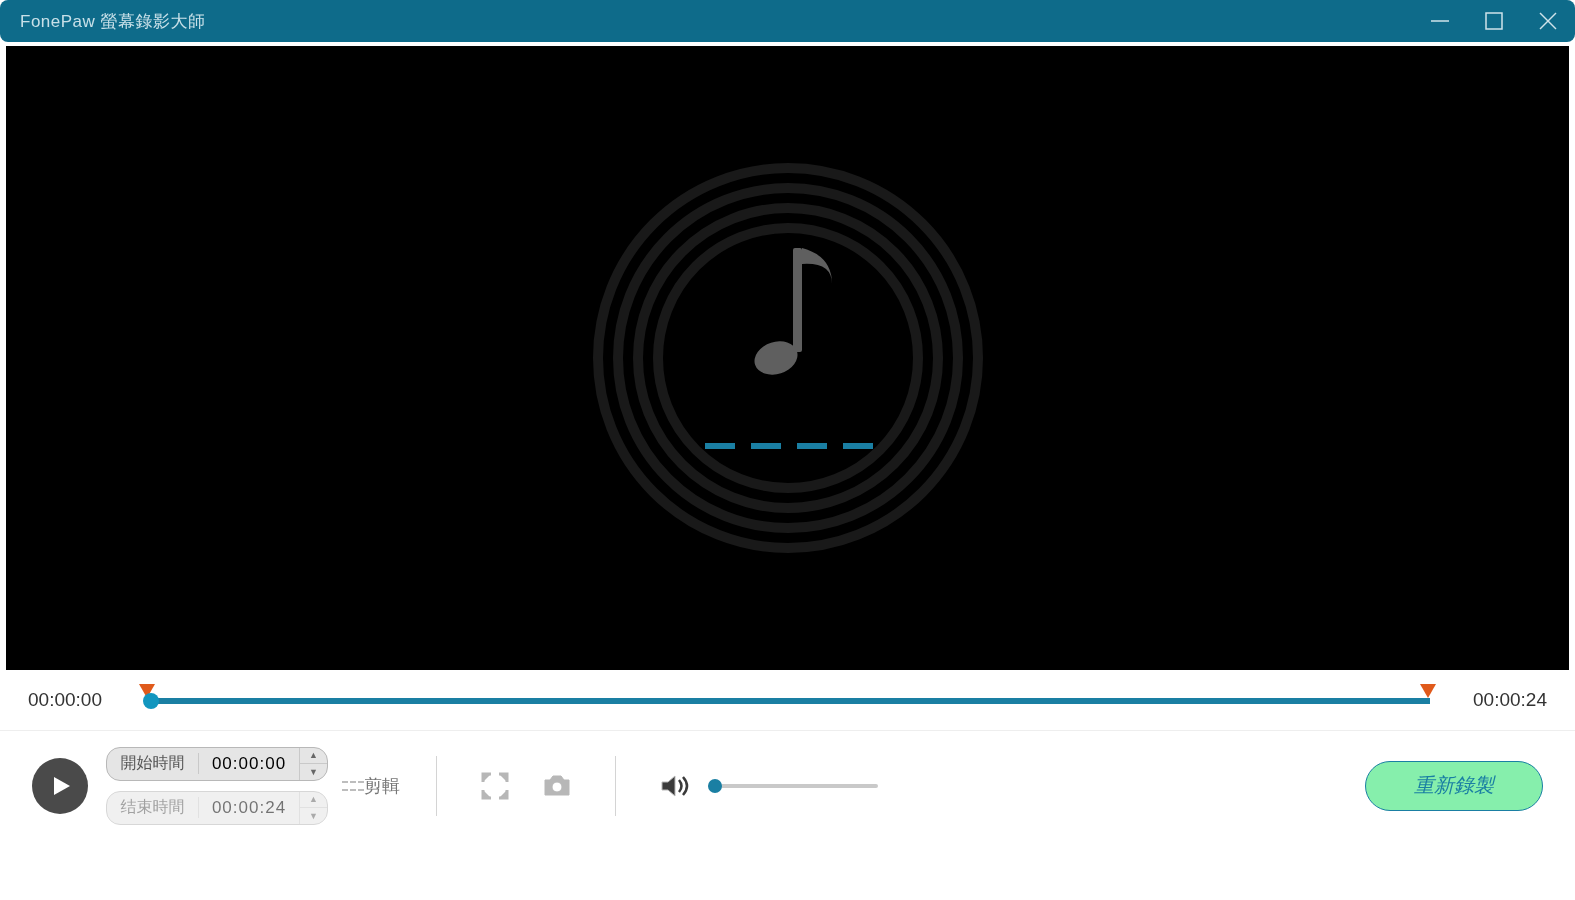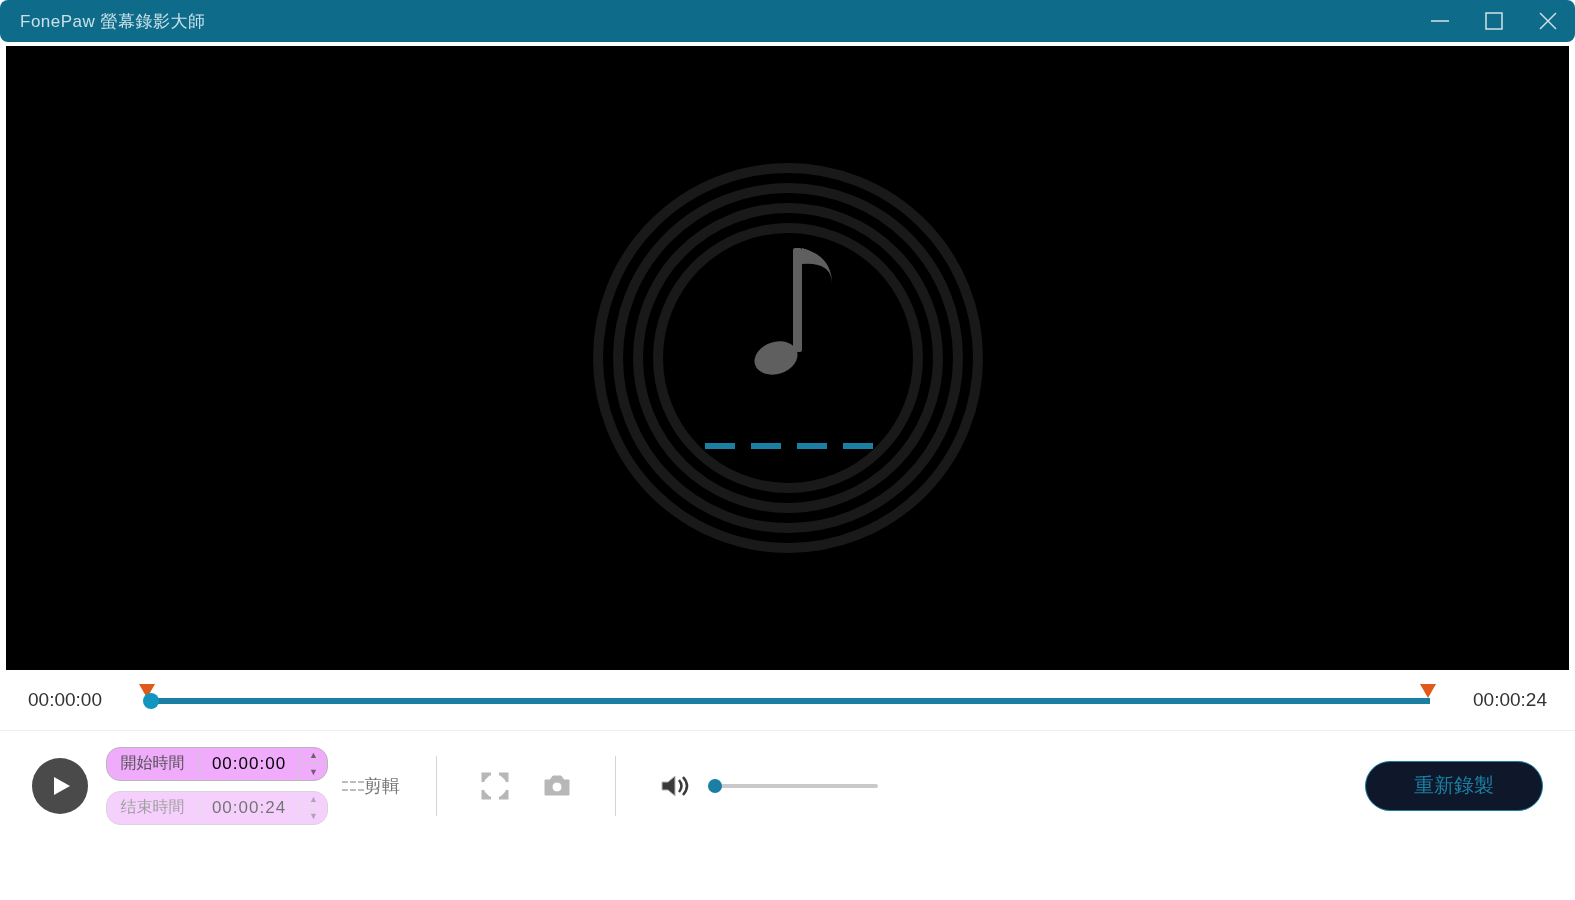--- a/index.html
+++ b/index.html
@@ -27,21 +27,21 @@
 .timeline .marker.start { left:-6px; }
 .timeline .marker.end { right:-6px; }
 .timeline .playhead { position:absolute; left:0; top:5px; width:12px; height:12px; border-radius:50%; background:#1296bf; box-shadow:0 0 0 2px #1296bf; }
 
 
 .controls { display:flex; align-items:center; height:110px; padding:0 32px; gap:18px; border-top:1px solid #eee; }
 .playbtn { width:56px; height:56px; border-radius:50%; background:#4a4a4a; display:flex; align-items:center; justify-content:center; cursor:pointer; }
 .playbtn svg { fill:#fff; }
 
 .timefields { display:flex; flex-direction:column; gap:10px; }
-.tf { display:flex; align-items:center; border:1px solid #b8b8b8; border-radius:14px; height:34px; overflow:hidden; width:222px; background:#f0abfc; }
+.tf { display:flex; align-items:center; border:1px solid #b8b8b8; border-radius:14px; height:34px; overflow:hidden; width:222px; background:#e5e5e5; }
 .tf.disabled { opacity:.55;justify-content:flex-end; }
 .tf .lbl { width:92px; text-align:center; font-size:16px; color:#555; border-right:1px solid #c9c9c9; }
 .tf .val { flex:1; text-align:center; font-size:17px; letter-spacing:1px; }
 .tf .spn { width:28px; display:flex; flex-direction:column; border-left:1px solid #c9c9c9; height:100%; }
 .tf .spn span { flex:1; display:flex; align-items:center; justify-content:center; font-size:9px; color:#666; cursor:pointer; }
 .tf .spn span:first-child { border-bottom:1px solid #c9c9c9; }
 
 .clipgrp { display:flex; align-items:center; margin-left:-4px; }
 .clipico { display:flex; flex-direction:column; gap:6px; }
 .clipico .dash { width:22px; height:0; border-top:2px dashed #bdbdbd; }
@@ -52,21 +52,21 @@
 .iconbtn { width:44px; height:44px; display:flex; align-items:center; justify-content:center; cursor:pointer; }
 .iconbtn svg { stroke:#b7b7b7; fill:#b7b7b7; }
 
 .volgrp { display:flex; align-items:center; gap:12px; }
 .volslider { position:relative; width:170px; height:4px; background:#c9c9c9; border-radius:2px; }
 .volslider .knob { position:absolute; left:0; top:-5px; width:14px; height:14px; border-radius:50%; background:#1a7fa3; }
 
 .spacer { flex:1; }
 
 .btn { height:50px; padding:0 34px; border-radius:25px; font-size:20px; display:flex; align-items:center; justify-content:center; cursor:pointer; min-width:178px; }
-.btn.outline { border:1.5px solid #1a7fa3; color:#1a7fa3; background:#0f172a; }
+.btn.outline { border:1.5px solid #1a7fa3; color:#1a7fa3; background:#86efac;font-style:italic; }
 .btn.primary { background:#1a7fa3; color:#fff; }
 </style>
 </head>
 <body>
 
 <div class="titlebar">
   <div class="title">FonePaw 螢幕錄影大師</div>
   <div class="winctl">
     <div>
         <svg width="24" height="24">

